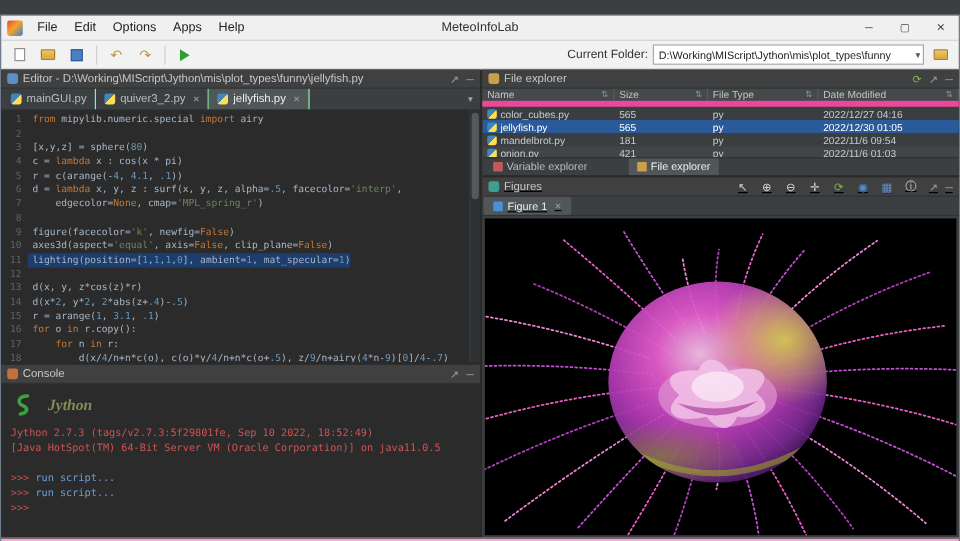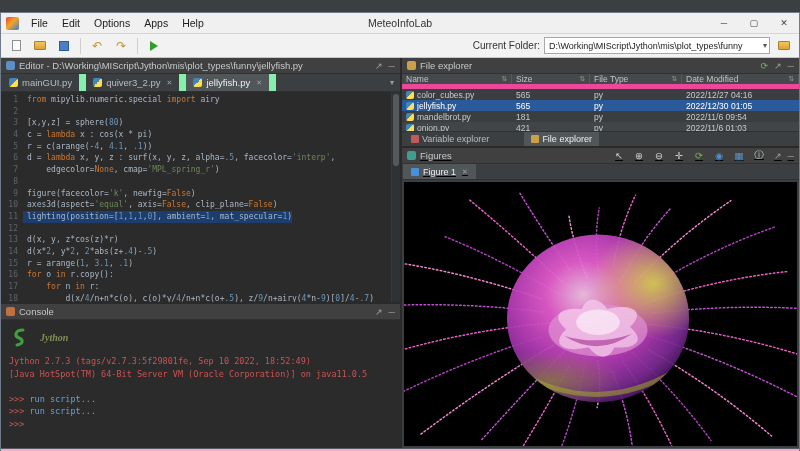--- a/index.html
+++ b/index.html
@@ -39,40 +39,40 @@
   [data-name="editor-icon"]{background:#5b8fc9;}
   [data-name="console-icon"]{background:#c1703e;}
   [data-name="file-explorer-icon"]{background:#caa04a;}
   [data-name="figures-icon"]{background:#3f9e8f;}
   .ph-icons{margin-left:auto;display:flex;gap:6px;color:#9aa0a3;font-size:9px;align-items:center;}
   .ph-icons .green{color:#79b651;}
 
   
   .editor-panel{flex:1;display:flex;flex-direction:column;min-height:0;background:#2b2b2b;}
   .tabbar{flex:0 0 18px;background:#3c3f41;display:flex;align-items:stretch;border-bottom:1px solid #2f3234;padding-left:1px;font-size:9.5px;}
-  .tab{display:flex;align-items:center;gap:4px;padding:0 7px;color:#b9bdbf;border-right:7px solid #86efac;cursor:default;}
+  .tab{display:flex;align-items:center;gap:4px;padding:0 7px;color:#b9bdbf;border-right:1px solid #86efac;cursor:default;}
   .tab.active{background:#515658;color:#eceff1;}
   .tab-close{font-size:7px;color:#9aa0a3;margin-left:2px;}
   .tab-overflow{margin-left:auto;align-self:center;padding:0 6px;color:#9aa0a3;font-size:8px;}
   .py-icon{width:9px;height:9px;border-radius:2px;background:linear-gradient(135deg,#4584b6 50%,#ffde57 50%);display:inline-block;flex:0 0 9px;}
   .code-wrap{flex:1;display:flex;min-height:0;background:#2b2b2b;}
   .code-area{flex:1;overflow:hidden;padding-top:2px;font-family:"DejaVu Sans Mono",monospace;font-size:8px;line-height:11.7px;}
   .cl{display:flex;height:11.7px;white-space:pre;}
   .gut{flex:0 0 22px;text-align:right;padding-right:5px;color:#606366;}
   .lc{padding-left:4px;}
   .cl.hl .lc{background:#1d3d6e;}
   .tk-k{color:#cc7832;} .tk-s{color:#6a8759;} .tk-n{color:#6897bb;} .tk-d{color:#a9b7c6;}
   .vscroll{flex:0 0 9px;background:#2f3234;border-left:1px solid #37393b;position:relative;}
   .vthumb{position:absolute;left:1px;right:1px;top:2px;height:72px;background:#55595b;border-radius:4px;}
 
   
   .console-panel{flex:0 0 146px;display:flex;flex-direction:column;background:#2b2b2b;border-top:2px solid #2a2a2a;min-height:0;}
   .console-body{flex:1;padding:4px 8px;font-family:"DejaVu Sans Mono",monospace;font-size:8.5px;line-height:12.5px;overflow:hidden;}
   .jylogo{display:flex;align-items:center;gap:5px;height:28px;margin-bottom:3px;}
-  .jylogo-text{font-size:10px;font-weight:bold;font-style:italic;color:#7f8f55;font-family:"Liberation Serif",serif;}
+  .jylogo-text{font-size:13px;font-weight:bold;font-style:italic;color:#7f8f55;font-family:"Liberation Serif",serif;}
   .cn-err{color:#cc5353;} .cn-p{color:#cc5353;} .cn-cmd{color:#6a9fd8;}
 
   
   .fx-panel{flex:0 0 88px;display:flex;flex-direction:column;background:#3c3f41;min-height:0;}
   .fx-thead{flex:0 0 13px;display:flex;background:#45494b;border-bottom:5px solid #ec4899;font-size:8.5px;color:#c0c4c6;}
   .fx-col{display:flex;align-items:center;padding:0 4px;border-right:1px solid #565a5c;overflow:hidden;white-space:nowrap;}
   .sort-icon{margin-left:auto;font-size:7px;color:#8e9496;padding-left:2px;}
   .c1{flex:0 0 110px;} .c2{flex:0 0 78px;} .c3{flex:0 0 92px;} .c4{flex:1;}
   .fx-body{flex:1;overflow:hidden;}
   .fx-row{height:11px;display:flex;align-items:center;font-size:8.5px;color:#c7cbce;white-space:nowrap;}

